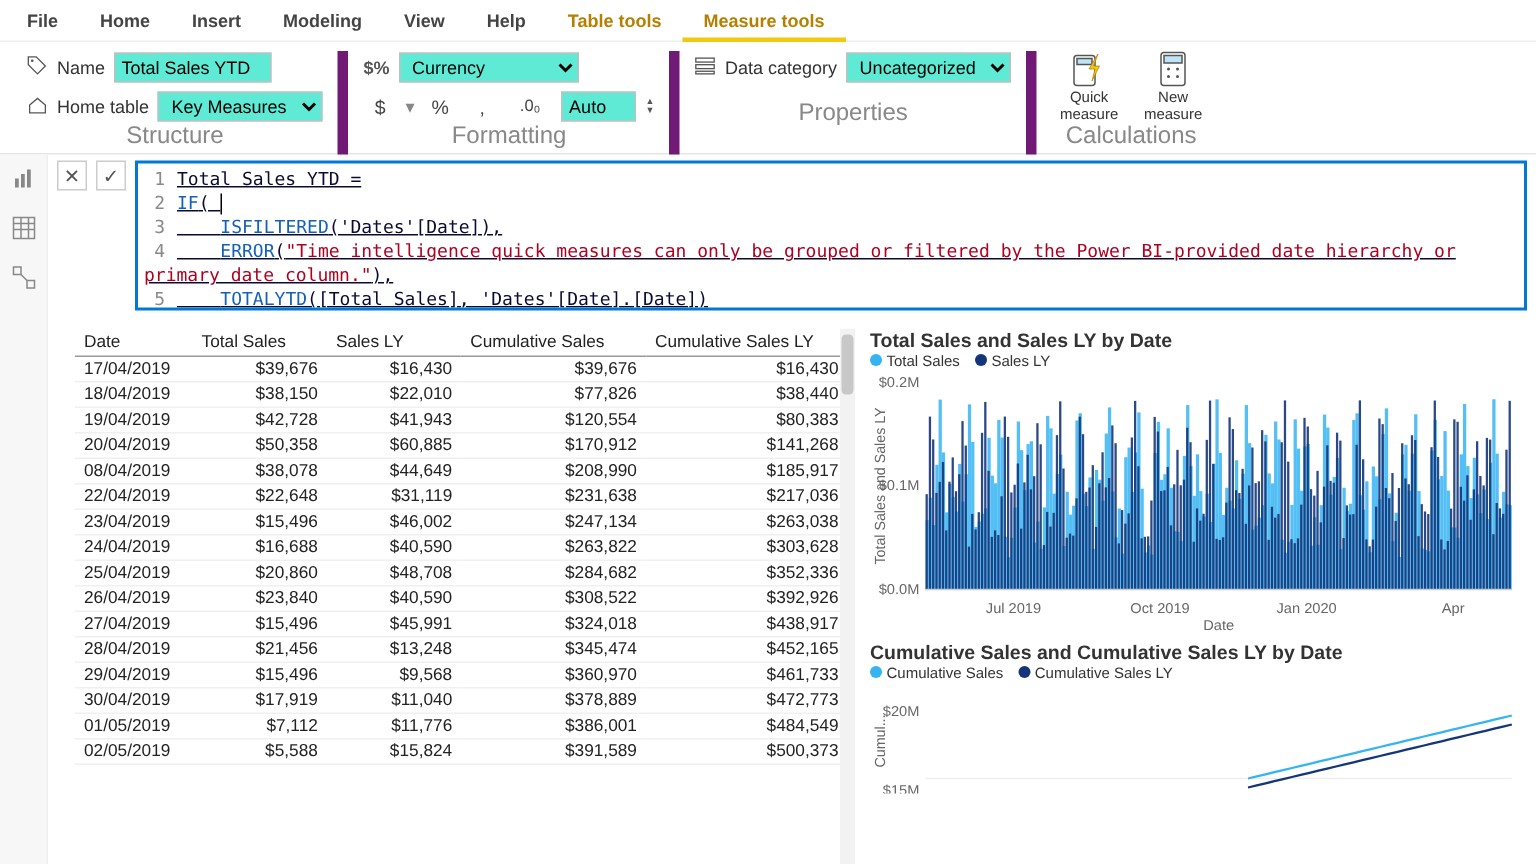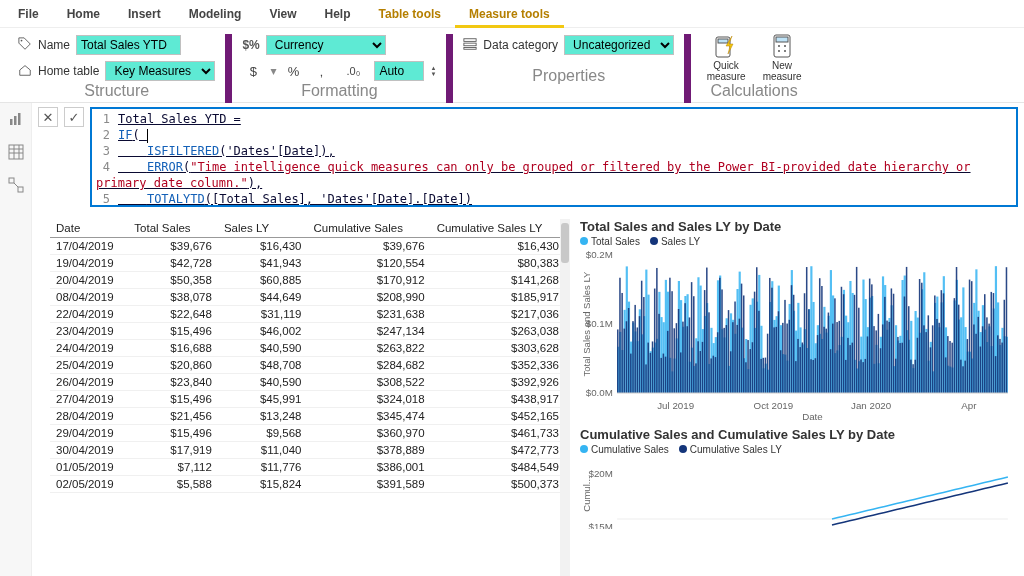--- a/index.html
+++ b/index.html
@@ -202,20 +202,27 @@
                 <th style="width: 120px;">Cumulative Sales LY</th>
               </tr>
             </thead>
           <tbody id="tbody">
               <tr>
                 <td>17/04/2019</td>
                 <td>$39,676</td>
                 <td>$16,430</td>
                 <td>$39,676</td>
                 <td>$16,430</td>
+              </tr>
+              <tr>
+                <td>18/04/2019</td>
+                <td>$38,150</td>
+                <td>$22,010</td>
+                <td>$77,826</td>
+                <td>$38,440</td>
               </tr>
               <tr>
                 <td>19/04/2019</td>
                 <td>$42,728</td>
                 <td>$41,943</td>
                 <td>$120,554</td>
                 <td>$80,383</td>
               </tr>
               <tr>
                 <td>20/04/2019</td>

